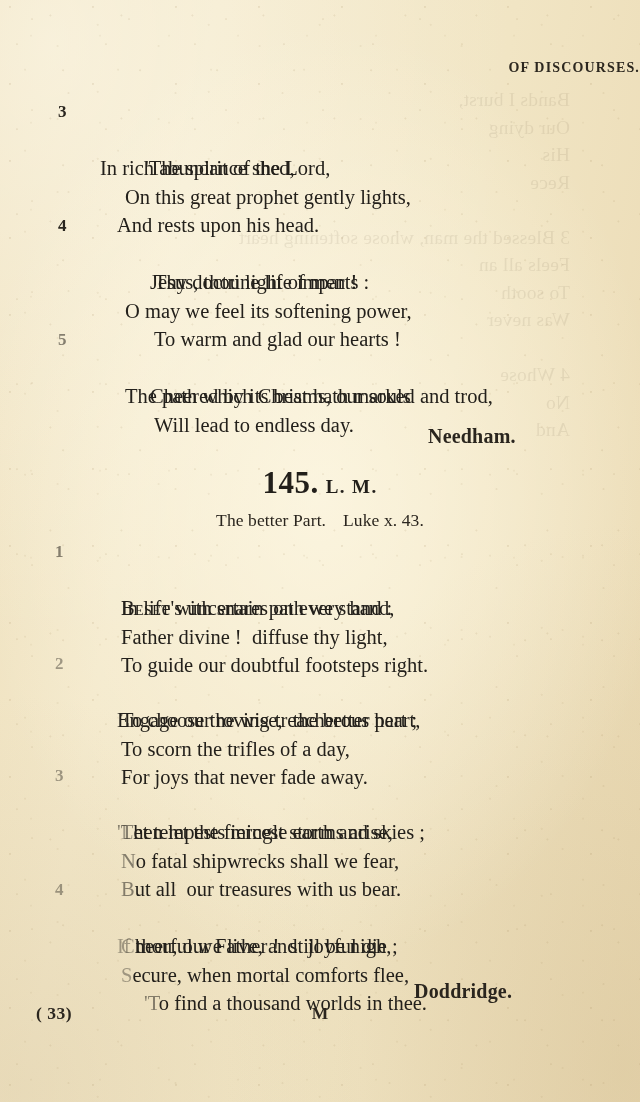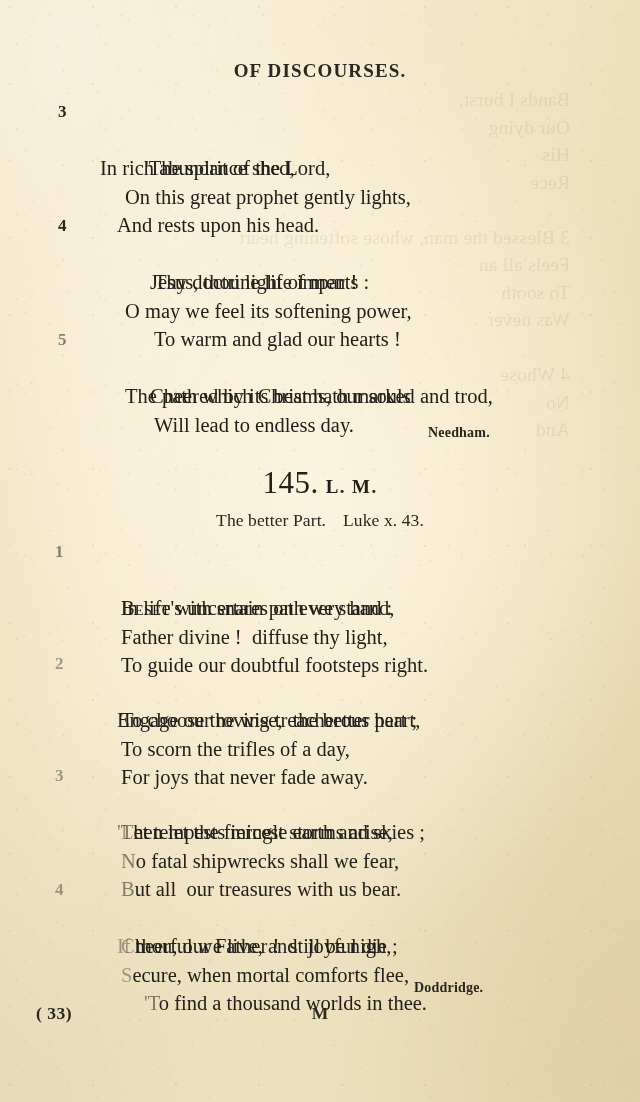--- a/index.html
+++ b/index.html
@@ -70,22 +70,22 @@
     position: absolute;
     inset: 0;
     padding: 0;
   }
 
   .running-head {
     position: absolute;
     top: 60px;
     left: 0;
     right: 0;
-    text-align: center;
-    font-size: 19px;
+    text-align: right;
+    font-size: 14px;
     letter-spacing: 1.15px;
     font-weight: 700;
     color: #2c271f;
     text-transform: uppercase;
   }
 
   .stanza {
     position: absolute;
     left: 0;
     width: 640px;
@@ -114,35 +114,35 @@
     font-variant: small-caps;
     letter-spacing: .4px;
   }
 
   
   .worn  { opacity: 0.52; }
   .worn2 { opacity: 0.38; }
 
   .attrib {
     position: absolute;
-    font-size: 14px;
+    font-size: 20px;
     font-weight: 700;
     color: #2a251e;
     letter-spacing: .2px;
   }
 
   .hymn-head {
     position: absolute;
     left: 0;
     width: 640px;
     text-align: center;
   }
   .hymn-num {
     font-size: 31px;
-    font-weight: 400;
+    font-weight: 700;
     letter-spacing: .5px;
     color: #221f1a;
   }
   .hymn-meter {
     font-size: 19px;
     font-weight: 700;
     font-variant: small-caps;
     letter-spacing: 1.4px;
     margin-left: 7px;
     color: #221f1a;

